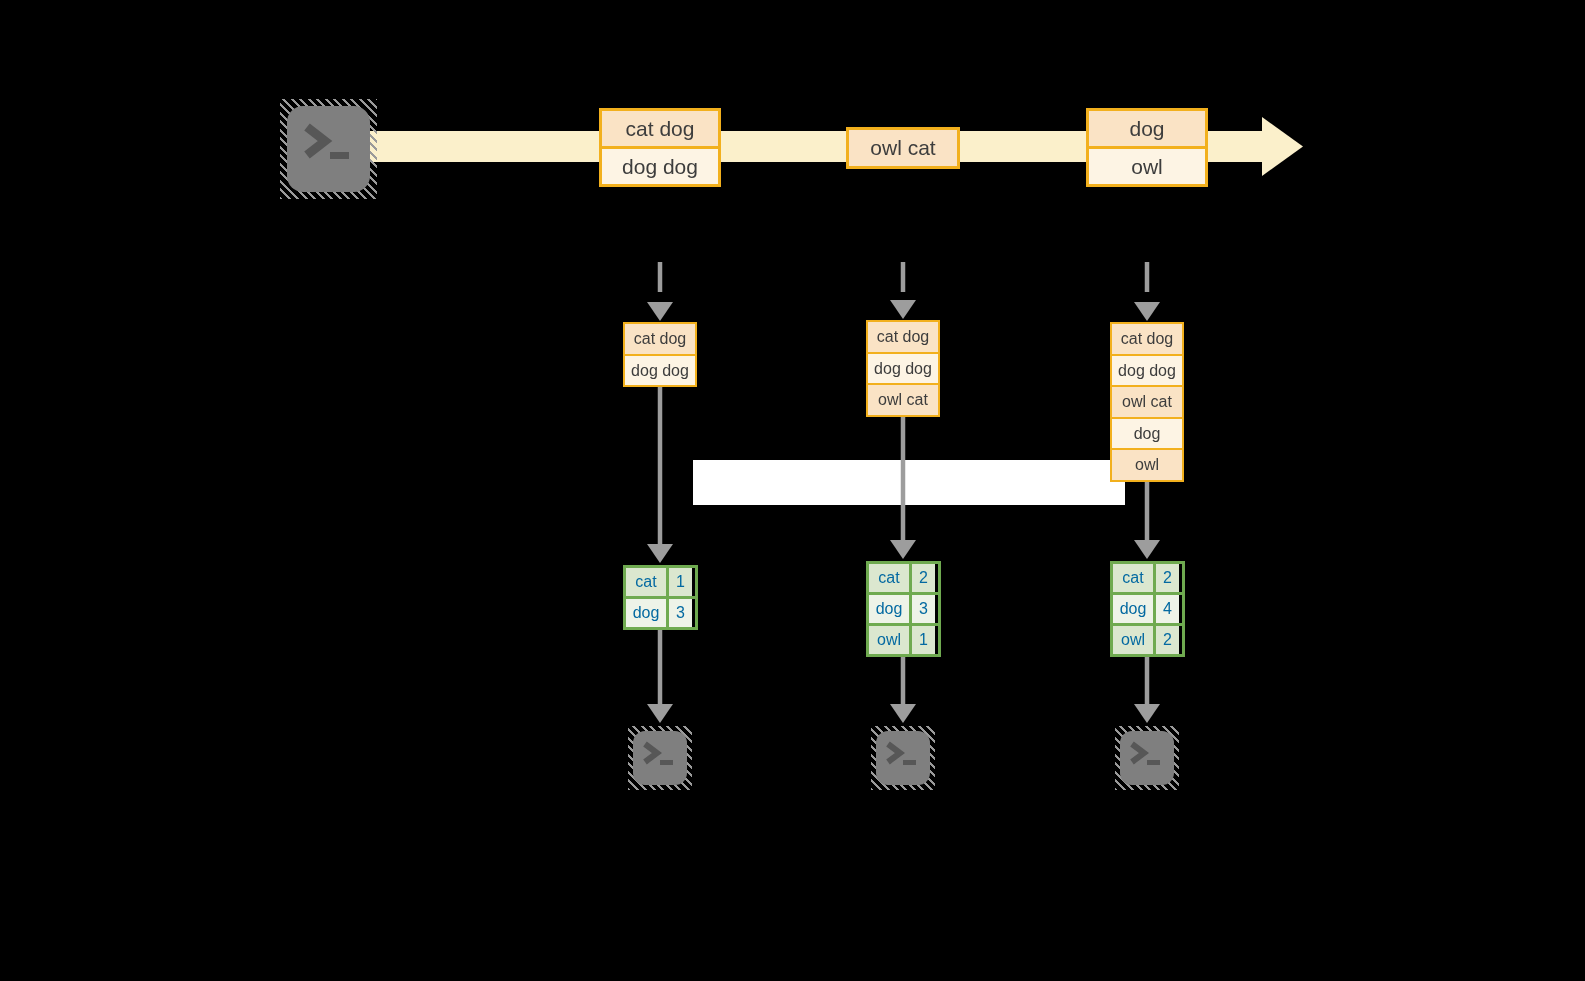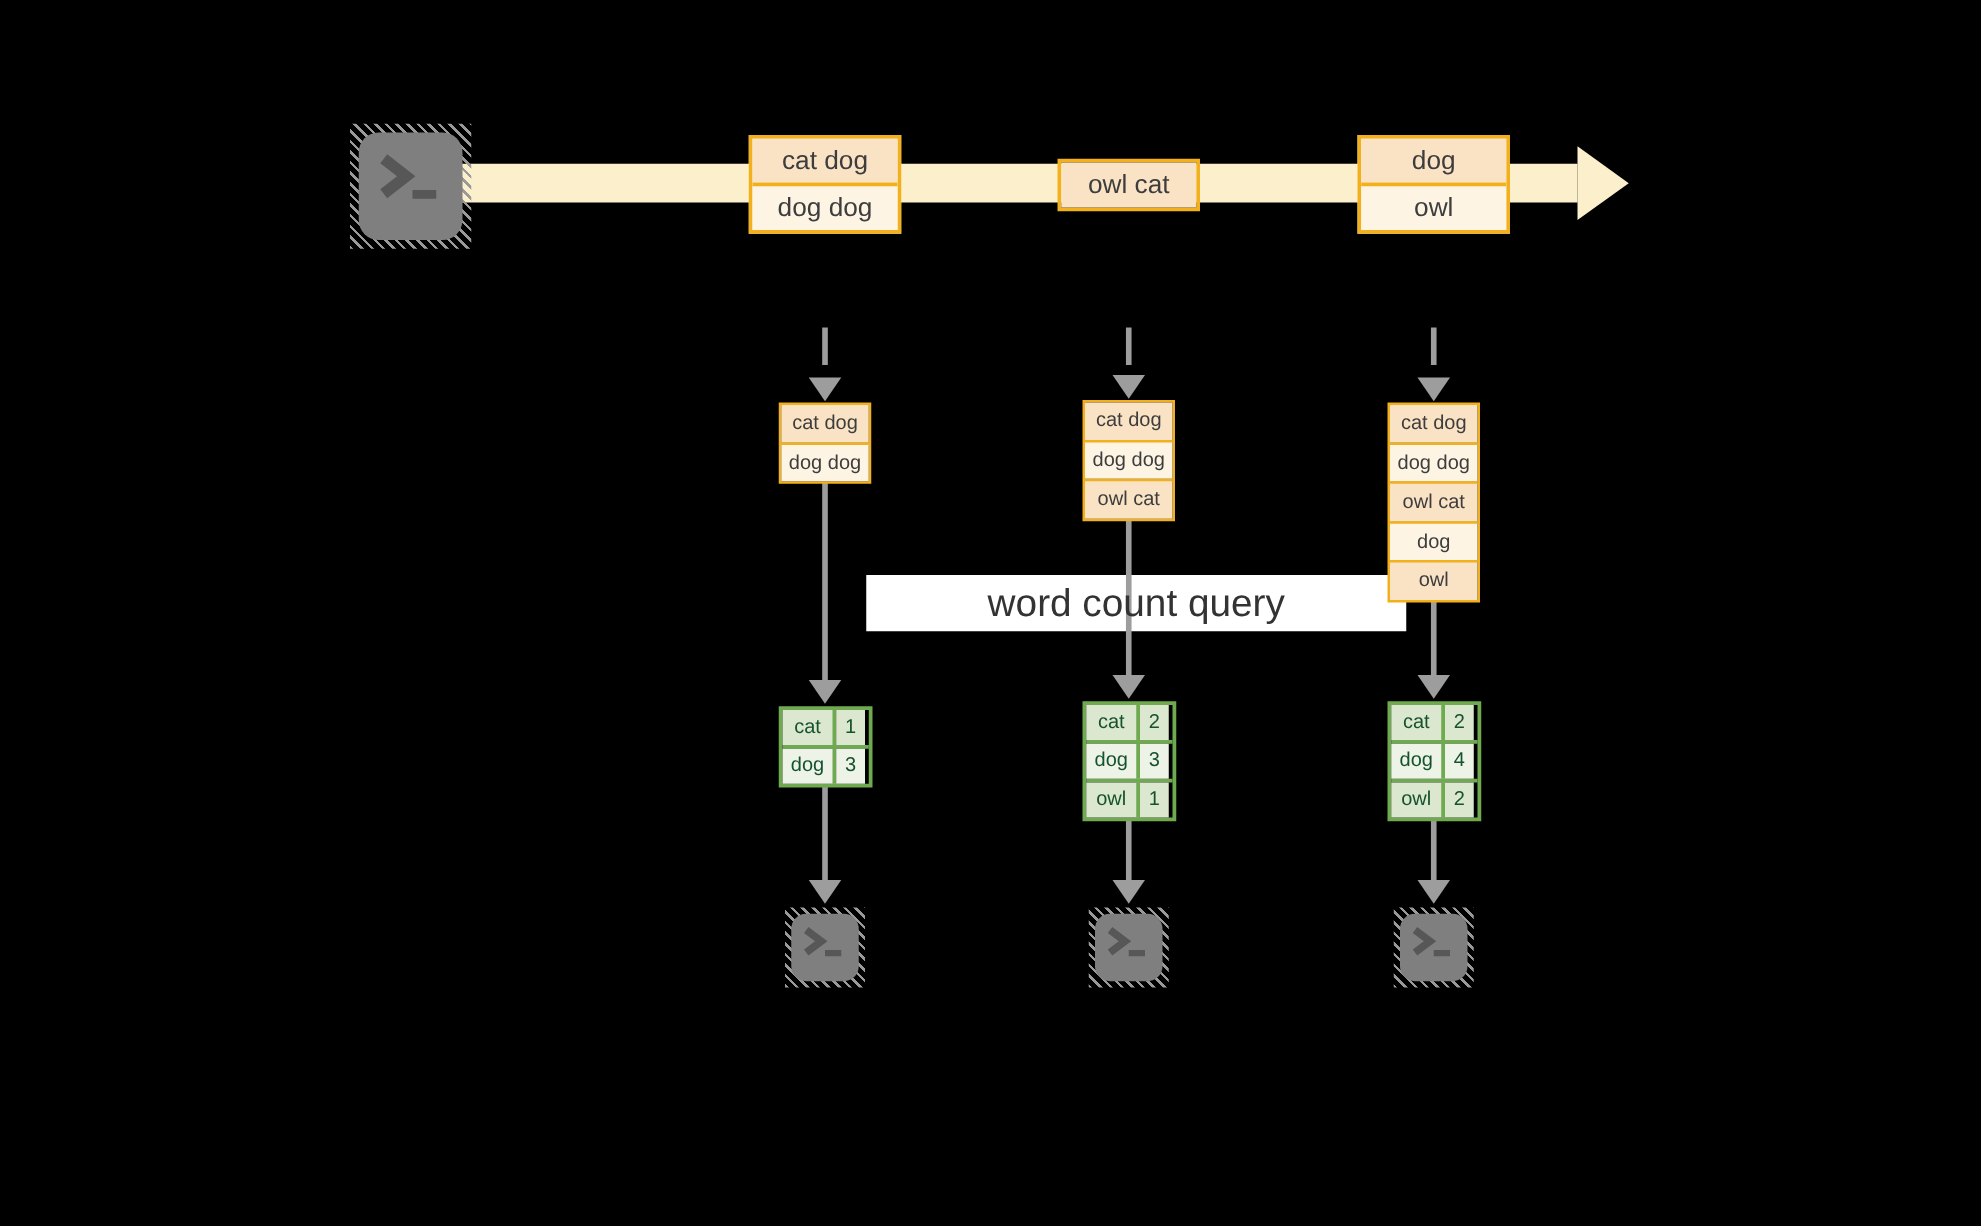--- a/index.html
+++ b/index.html
@@ -32,21 +32,21 @@
 
   
   .stack{position:absolute;z-index:4;border:2px solid var(--gold);box-sizing:border-box;}
   .srow{width:70px;height:29.5px;line-height:29.5px;text-align:center;font-size:16px;color:var(--textdark);}
   .srow + .srow{border-top:2px solid var(--gold);}
   .srow:nth-child(odd){background:var(--peach);}
   .srow:nth-child(even){background:var(--cream);}
 
   
   .gtable{position:absolute;z-index:4;border:3px solid var(--green);box-sizing:border-box;width:75px;}
-  .grow{display:flex;height:28px;line-height:28px;font-size:16px;color:#14532d;}
+  .grow{display:flex;height:28px;line-height:28px;font-size:16px;color:#0369a1;}
   .grow + .grow{border-top:3px solid var(--green);}
   .gword{width:43px;text-align:center;border-right:3px solid var(--green);box-sizing:border-box;}
   .gnum{width:23px;text-align:center;}
   .grow:nth-child(odd) .gword,.grow:nth-child(odd) .gnum{background:var(--gdark);}
   .grow:nth-child(even) .gword,.grow:nth-child(even) .gnum{background:var(--glight);}
 
   
   .term{position:absolute;z-index:4;background:repeating-linear-gradient(45deg,#9a9a9a 0 2px,rgba(0,0,0,0) 2px 6px);}
   .term .inner{position:absolute;background:var(--termgray);}
   .term.big{width:97px;height:100px;}
@@ -126,21 +126,20 @@
     <div class="srow">owl cat</div>
   </div>
   <div class="stack" style="left:1110px;top:322px;">
     <div class="srow">cat dog</div>
     <div class="srow">dog dog</div>
     <div class="srow">owl cat</div>
     <div class="srow">dog</div>
     <div class="srow">owl</div>
   </div>
 
-  <div class="qlabel">word count query</div>
 
   <div class="gtable" style="left:623px;top:565px;">
     <div class="grow">
       <div class="gword">cat</div>
       <div class="gnum">1</div>
     </div>
     <div class="grow">
       <div class="gword">dog</div>
       <div class="gnum">3</div>
     </div>

